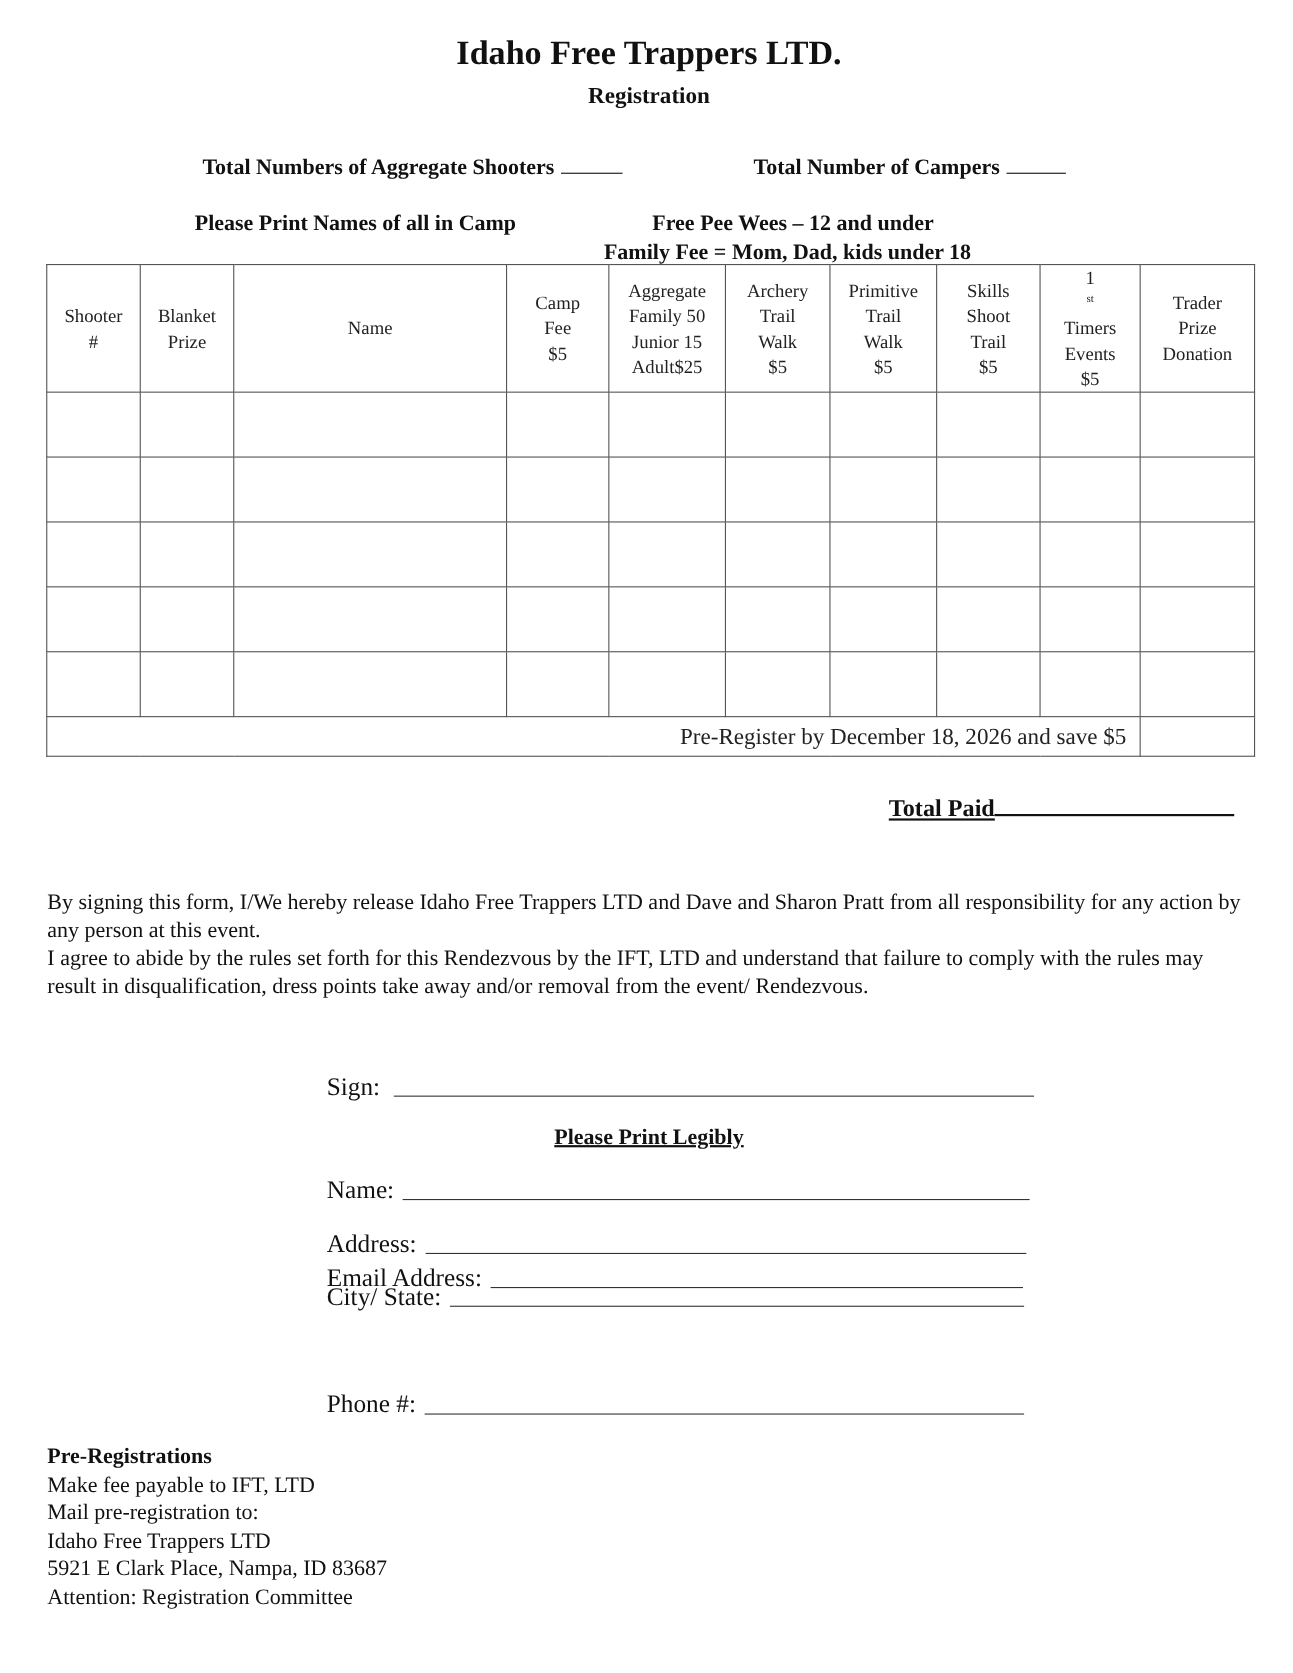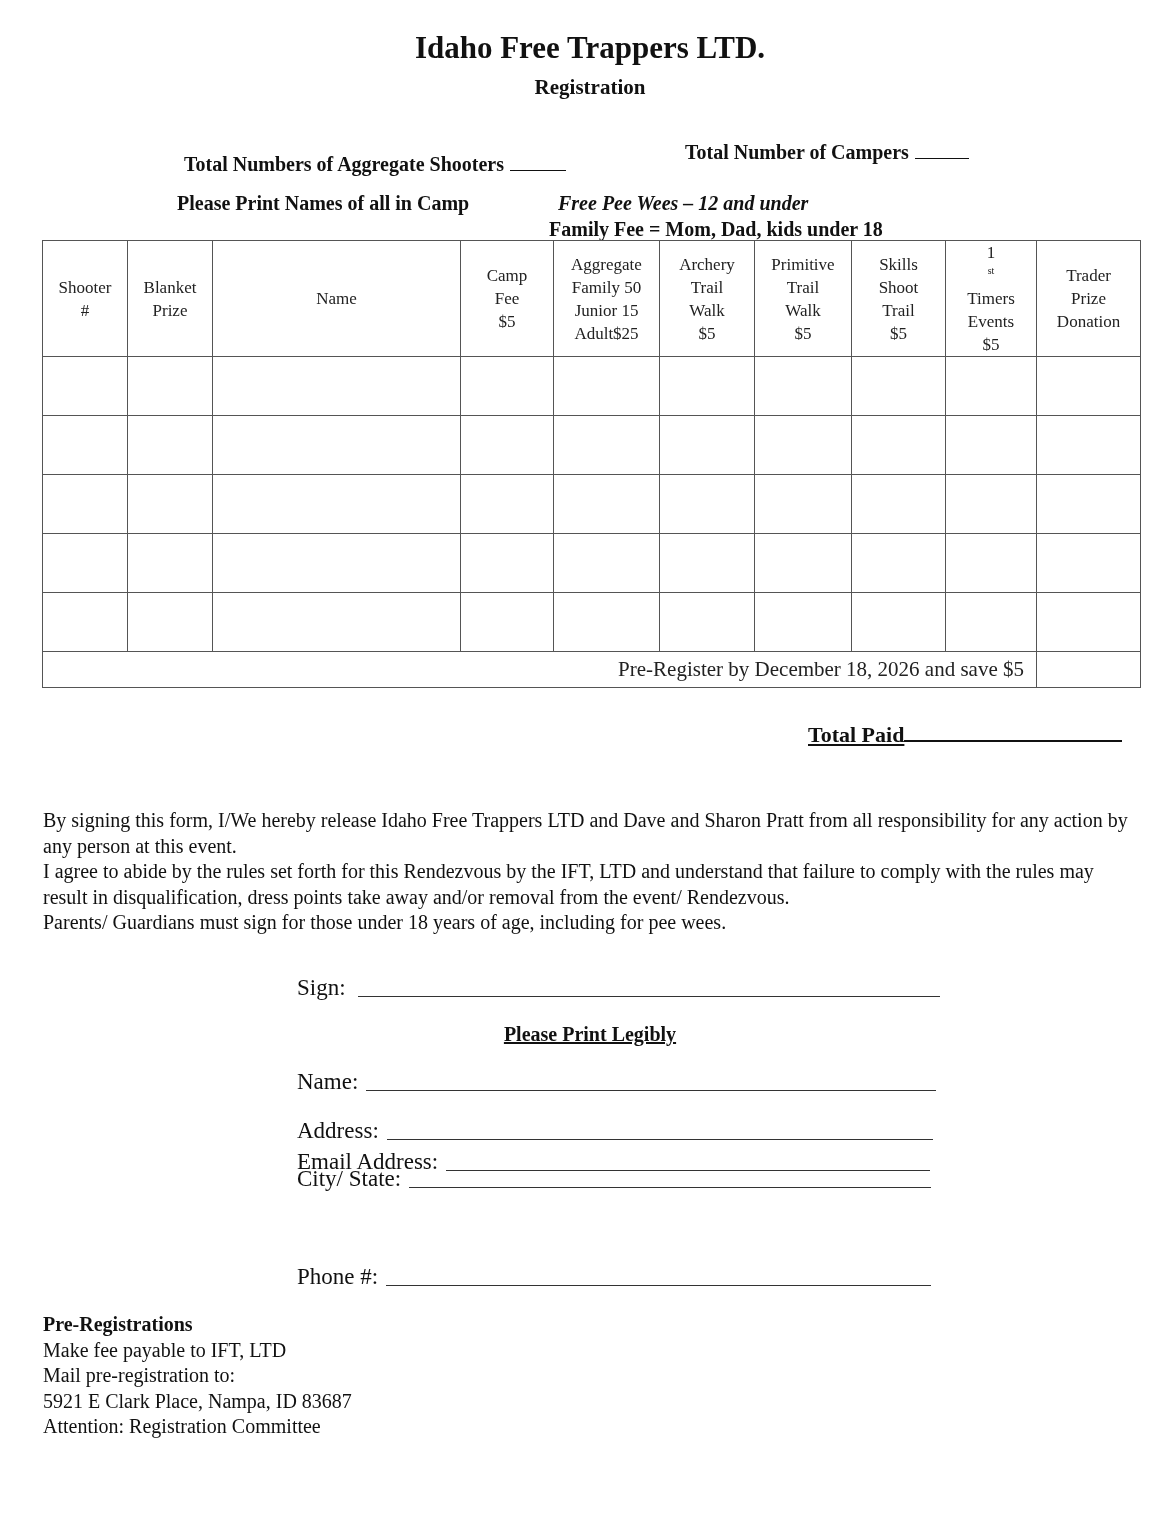--- a/index.html
+++ b/index.html
@@ -40,29 +40,29 @@
 
   .prereg { left: 43px; top: 1312px; font-size: 20px; line-height: 25.5px; }
   .prereg div { white-space: nowrap; }
 </style>
 </head>
 <body>
 
 <div class="abs title">Idaho Free Trappers LTD.</div>
 <div class="abs subtitle">Registration</div>
 
-<div class="abs bold20" style="left:184px; top:153px;">
+<div class="abs bold20" style="left:184px; top:141px;">
   <span>Total Numbers of Aggregate Shooters</span><span class="blank-inline" style="width:56px;"></span>
 </div>
 <div class="abs bold20" style="left:685px; top:141px;">
   <span>Total Number of Campers</span><span class="blank-inline" style="width:54px;"></span>
 </div>
 
 <div class="abs bold20" style="left:177px; top:192px;">Please Print Names of all in Camp</div>
-<div class="abs bold20" style="left:558px; top:192px;font-style:italic;">Free Pee Wees – 12 and under</div>
+<div class="abs bold20" style="left:593px; top:192px;">Free Pee Wees – 12 and under</div>
 <div class="abs bold20" style="left:549px; top:218px;">Family Fee = Mom, Dad, kids under 18</div>
 
 <table class="reg">
   <colgroup>
     <col style="width:85px">
       <col style="width:85px">
       <col style="width:248px">
       <col style="width:93px">
     <col style="width:106px">
       <col style="width:95px">
@@ -194,21 +194,20 @@
   </tbody>
 </table>
 
 <div class="abs total-paid">
   <span class="lbl">Total Paid</span><span class="line"></span>
 </div>
 
 <div class="abs release">
   <p>By signing this form, I/We hereby release Idaho Free Trappers LTD and Dave and Sharon Pratt from all responsibility for any action by any person at this event.</p>
   <p>I agree to abide by the rules set forth for this Rendezvous by the IFT, LTD and understand that failure to comply with the rules may result in disqualification, dress points take away and/or removal from the event/ Rendezvous.</p>
-  <p>Parents/ Guardians must sign for those under 18 years of age, including for pee wees.</p>
 </div>
 
 <div class="abs field" style="top:975px;">
   <span>Sign:</span>
   <span class="line" style="width:582px; margin-left:12px;"></span>
 </div>
 
 <div class="abs legibly">Please Print Legibly</div>
 
 <div class="abs field" style="top:1069px;">
@@ -229,15 +228,16 @@
 </div>
 <div class="abs field" style="top:1264px;">
   <span>Phone #:</span>
   <span class="line" style="width:545px;"></span>
 </div>
 
 <div class="abs prereg">
   <div style="font-weight:bold;">Pre-Registrations</div>
   <div>Make fee payable to IFT, LTD</div>
   <div>Mail pre-registration to:</div>
+  <div>Idaho Free Trappers LTD</div>
   <div>5921 E Clark Place, Nampa, ID 83687</div>
   <div>Attention: Registration Committee</div>
 </div>
 
 </body></html>

